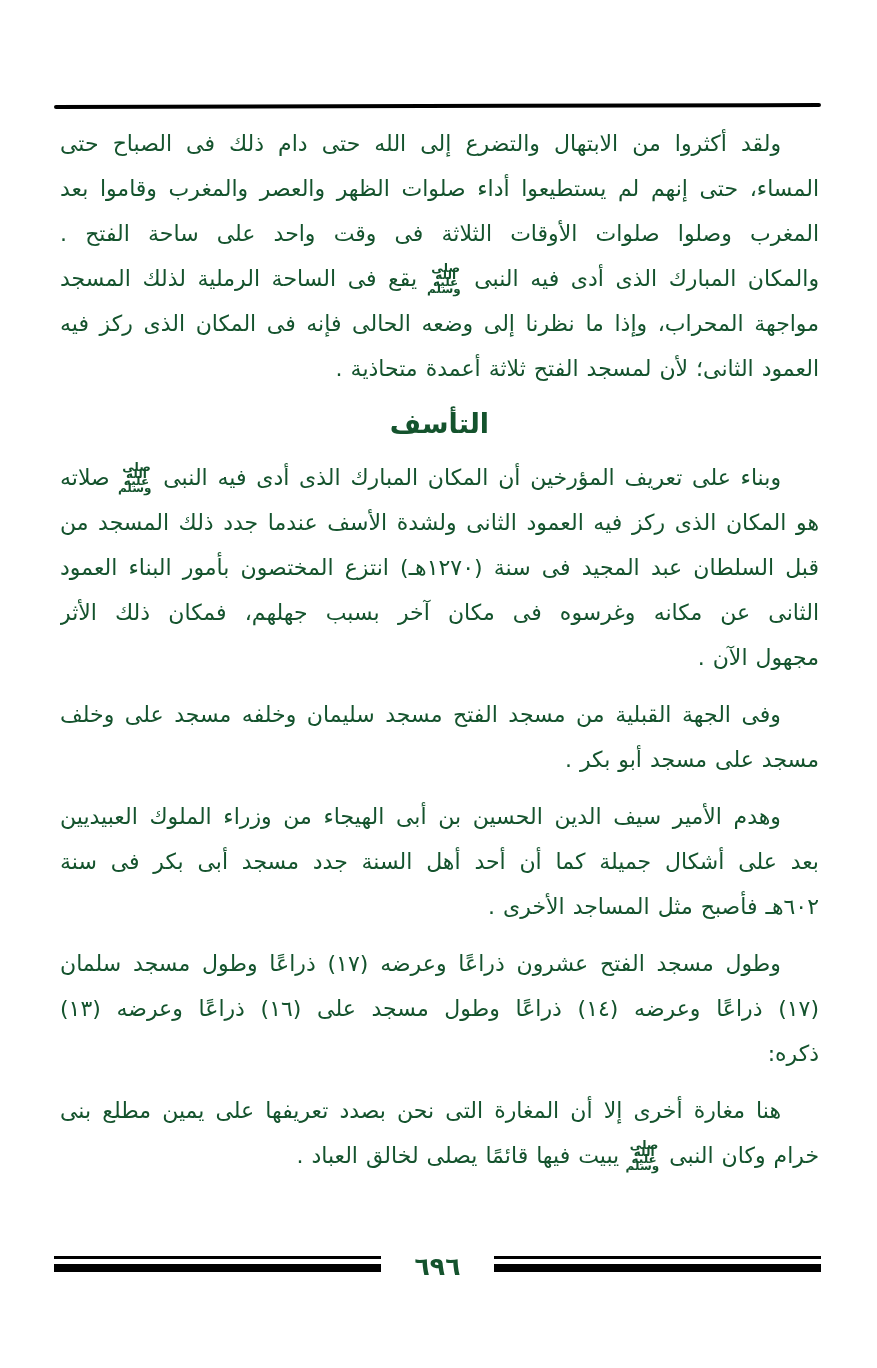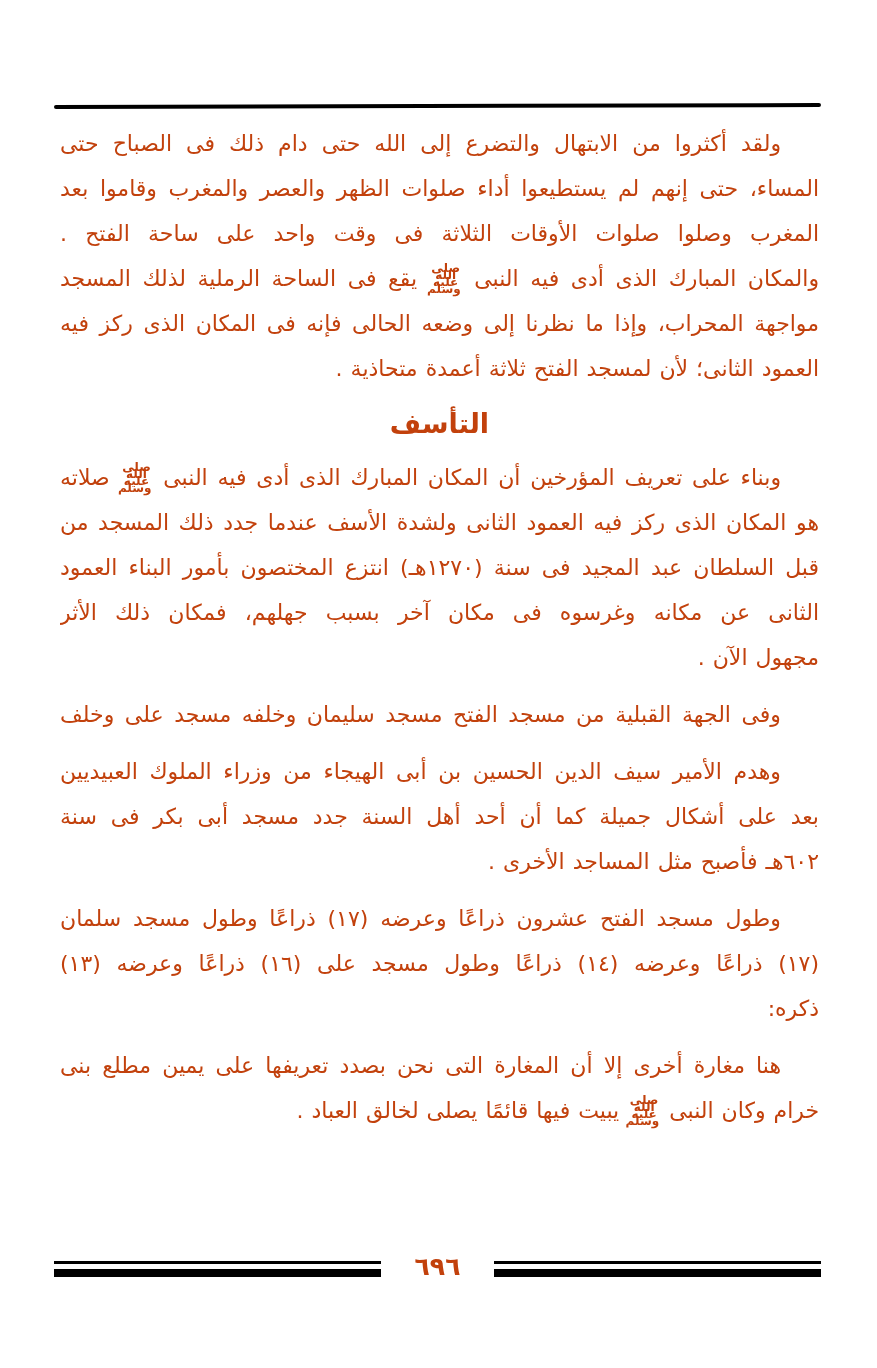--- a/index.html
+++ b/index.html
@@ -2,21 +2,21 @@
 <html lang="ar" dir="rtl"><head>
 <meta charset="utf-8">
 <style>
   html,body{margin:0;padding:0;background:#e8e8e8;}
   .page{
     position:relative;
     width:877px;height:1368px;
     margin:0 auto;
     background:#ffffff;
     font-family:"DejaVu Sans", sans-serif;
-    color:#c2410c;
+    color:#14532d;
     direction:rtl;
     overflow:hidden;
   }
   .top-rule{
     position:absolute;top:104px;right:56px;left:54px;height:4px;
     background:#000;transform:rotate(-0.15deg);border-radius:2px;
   }
   .content{
     position:absolute;top:121px;right:58px;left:60px;
     font-size:22px;
@@ -44,21 +44,21 @@
     font-size:12px;line-height:7px;
     text-align:center;text-align-last:center;
     vertical-align:-7px;
     font-weight:bold;
     white-space:normal;
     word-spacing:0;
     margin:0 2px;
   }
   .page-footer{
     position:absolute;top:1256px;right:56px;left:54px;
-    display:flex;align-items:center;gap:24px;
+    display:flex;align-items:flex-start;gap:24px;
   }
   .rule-group{flex:1 1 auto;display:flex;flex-direction:column;}
   .rule-thin{height:3px;background:#000;margin-bottom:5px;}
   .rule-thick{height:8px;background:#000;}
   .page-number{
     flex:0 0 auto;
     padding:0 10px;
     font-size:25px;font-weight:bold;
     line-height:26px;
     transform:translateY(-2px);
@@ -82,20 +82,21 @@
       <h2 class="heading">التأسف</h2>
       <div class="para">
         <div class="line indent">وبناء على تعريف المؤرخين أن المكان المبارك الذى أدى فيه النبى <span class="pbuh">صلى الله عليه وسلم</span> صلاته</div>
         <div class="line">هو المكان الذى ركز فيه العمود الثانى ولشدة الأسف عندما جدد ذلك المسجد من</div>
         <div class="line">قبل السلطان عبد المجيد فى سنة (١٢٧٠هـ) انتزع المختصون بأمور البناء العمود</div>
         <div class="line">الثانى عن مكانه وغرسوه فى مكان آخر بسبب جهلهم، فمكان ذلك الأثر</div>
         <div class="line last">مجهول الآن .</div>
       </div>
       <div class="para">
         <div class="line indent">وفى الجهة القبلية من مسجد الفتح مسجد سليمان وخلفه مسجد على وخلف</div>
+        <div class="line last">مسجد على مسجد أبو بكر .</div>
       </div>
       <div class="para">
         <div class="line indent">وهدم الأمير سيف الدين الحسين بن أبى الهيجاء من وزراء الملوك العبيديين</div>
         <div class="line">بعد على أشكال جميلة كما أن أحد أهل السنة جدد مسجد أبى بكر فى سنة</div>
         <div class="line last">٦٠٢هـ فأصبح مثل المساجد الأخرى .</div>
       </div>
       <div class="para">
         <div class="line indent">وطول مسجد الفتح عشرون ذراعًا وعرضه (١٧) ذراعًا وطول مسجد سلمان</div>
         <div class="line">(١٧) ذراعًا وعرضه (١٤) ذراعًا وطول مسجد على (١٦) ذراعًا وعرضه (١٣)</div>
         <div class="line last">ذكره:</div>

